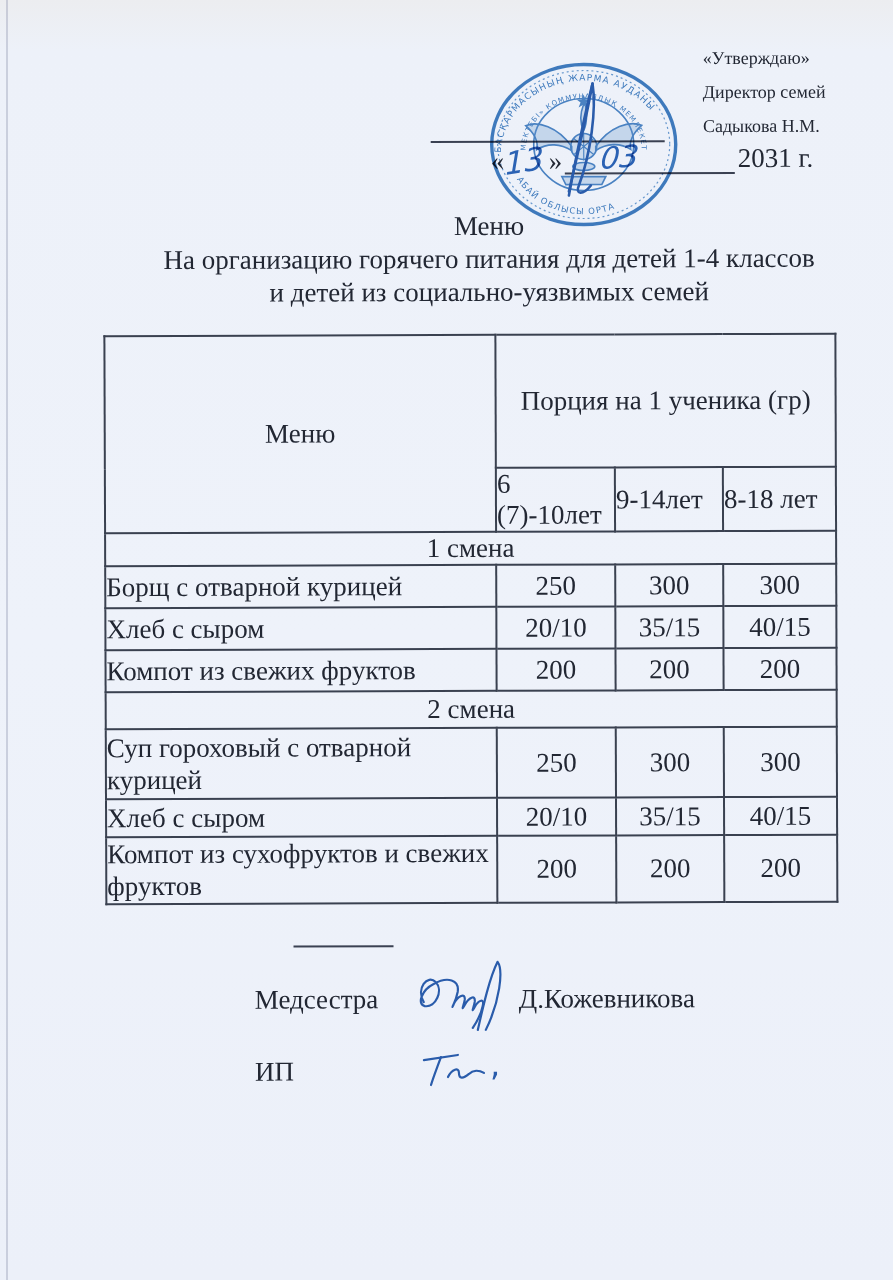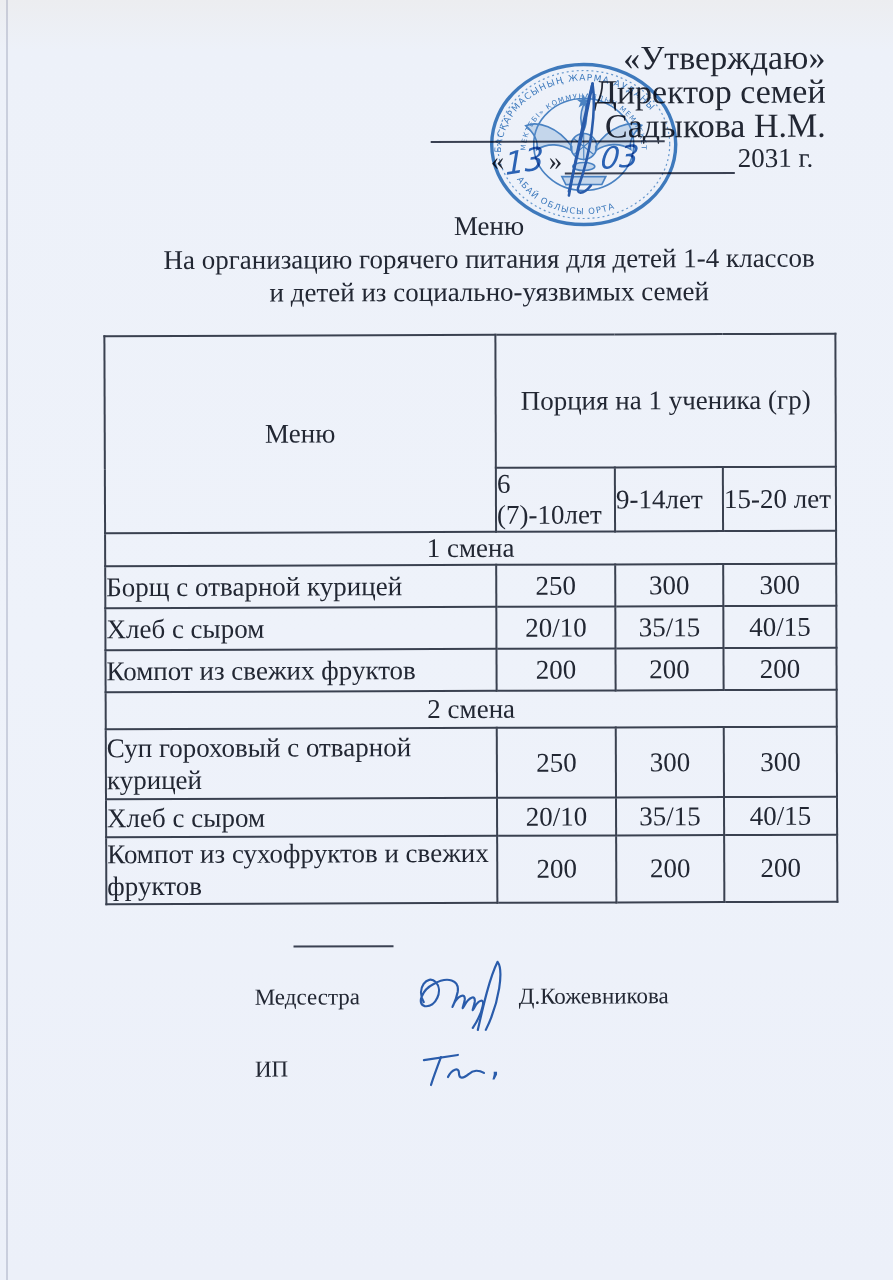--- a/index.html
+++ b/index.html
@@ -4,21 +4,21 @@
 <style>
   html,body{margin:0;padding:0;background:#d8dbe2;}
   .page{
     position:relative;width:893px;height:1280px;overflow:hidden;
     background:linear-gradient(180deg,#ecedf0 0%,#edf1f9 4%,#eef2fa 50%,#ecf0f9 100%);
     font-family:"Liberation Serif", serif;color:#222733;
   }
   .scan-edge{position:absolute;left:6px;top:0;bottom:0;width:2px;background:rgba(110,120,150,.28);}
   .content{position:absolute;inset:0;transform:rotate(-0.2deg);transform-origin:50% 40%;}
   .abs{position:absolute;}
-  .approval{top:42px;right:66px;text-align:right;font-size:34px;line-height:34px;white-space:nowrap;}
+  .approval{top:42px;right:66px;font-size:18px;line-height:34px;white-space:nowrap;}
   .uline{height:0;border-bottom:2px solid #3a4152;}
   .typed{font-size:27px;}
   .hand{font-family:"DejaVu Sans",sans-serif;color:#2b62b4;font-style:italic;}
   .hand-13{left:506px;top:143px;font-size:31px;transform:rotate(-9deg) skewX(-8deg);}
   .hand-03{left:602px;top:140px;font-size:30px;transform:rotate(-4deg) skewX(-10deg);}
   .q-open{left:492px;top:146px;}
   .q-close{left:550px;top:146px;}
   .year{left:739px;top:144px;}
   .sigline1{left:432px;top:141px;width:234px;}
   .sigline2{left:566px;top:173px;width:170px;}
@@ -28,21 +28,21 @@
   .title{left:104px;top:210px;width:772px;text-align:center;font-size:27px;line-height:33px;}
   table.menu{position:absolute;left:104px;top:334px;border-collapse:collapse;table-layout:fixed;}
   table.menu td{border:2px solid #3a4150;font-size:27px;vertical-align:middle;padding:0;}
   td.dish{text-align:left;padding:2px 6px 2px 9px;line-height:1.2;}
   td.val,td.sec,td.hdr{text-align:center;}
   td.age{text-align:left;font-size:18px;}
   .r-head{height:133px}.r-sub{height:43px}.r-sec1{height:32px}.r-dish{height:42px}
   .r-sec2{height:37px}.r-tall{height:70px}.r-dish2{height:38px}.r-tall2{height:66px}
   .students{left:292px;top:918px;font-size:27px;}
   .blank{display:inline-block;width:100px;height:27px;border-bottom:2px solid #3a4152;vertical-align:baseline;}
-  .sig-label{font-size:23px;}
+  .sig-label{font-size:27px;}
   .nurse-label{left:253px;top:984px;}
   .nurse-name{left:517px;top:984px;}
   .ip-label{left:253px;top:1056px;}
   .ip-name{left:506px;top:1056px;}
   .nurse-sig{left:410px;top:958px;}
   .ip-sig{left:416px;top:1046px;}
   .pen-comma{left:488px;top:1046px;font-size:32px;color:#2a5cab;font-family:"DejaVu Sans",sans-serif;}
   .stext{font-family:"DejaVu Sans",sans-serif;fill:#2e6fb7;letter-spacing:1.2px;}
 </style>
 </head>
@@ -111,21 +111,21 @@
           <col style="width:113px">
         </colgroup>
       <tbody>
           <tr class="r-head">
         <td class="hdr" rowspan="2">Меню</td>
         <td class="hdr" colspan="3">Порция на 1 ученика (гр)</td>
       </tr>
       <tr class="r-sub">
         <td class="age">6 (7)-10лет</td>
         <td class="age">9-14лет</td>
-        <td class="age">15-20 лет</td>
+        <td class="age">8-18 лет</td>
       </tr>
       <tr class="r-sec1">
         <td class="sec" colspan="4">1 смена</td>
       </tr>
       <tr class="r-dish">
         <td class="dish">Борщ с отварной курицей</td>
         <td class="val">250</td>
         <td class="val">300</td>
         <td class="val">300</td>
       </tr>

